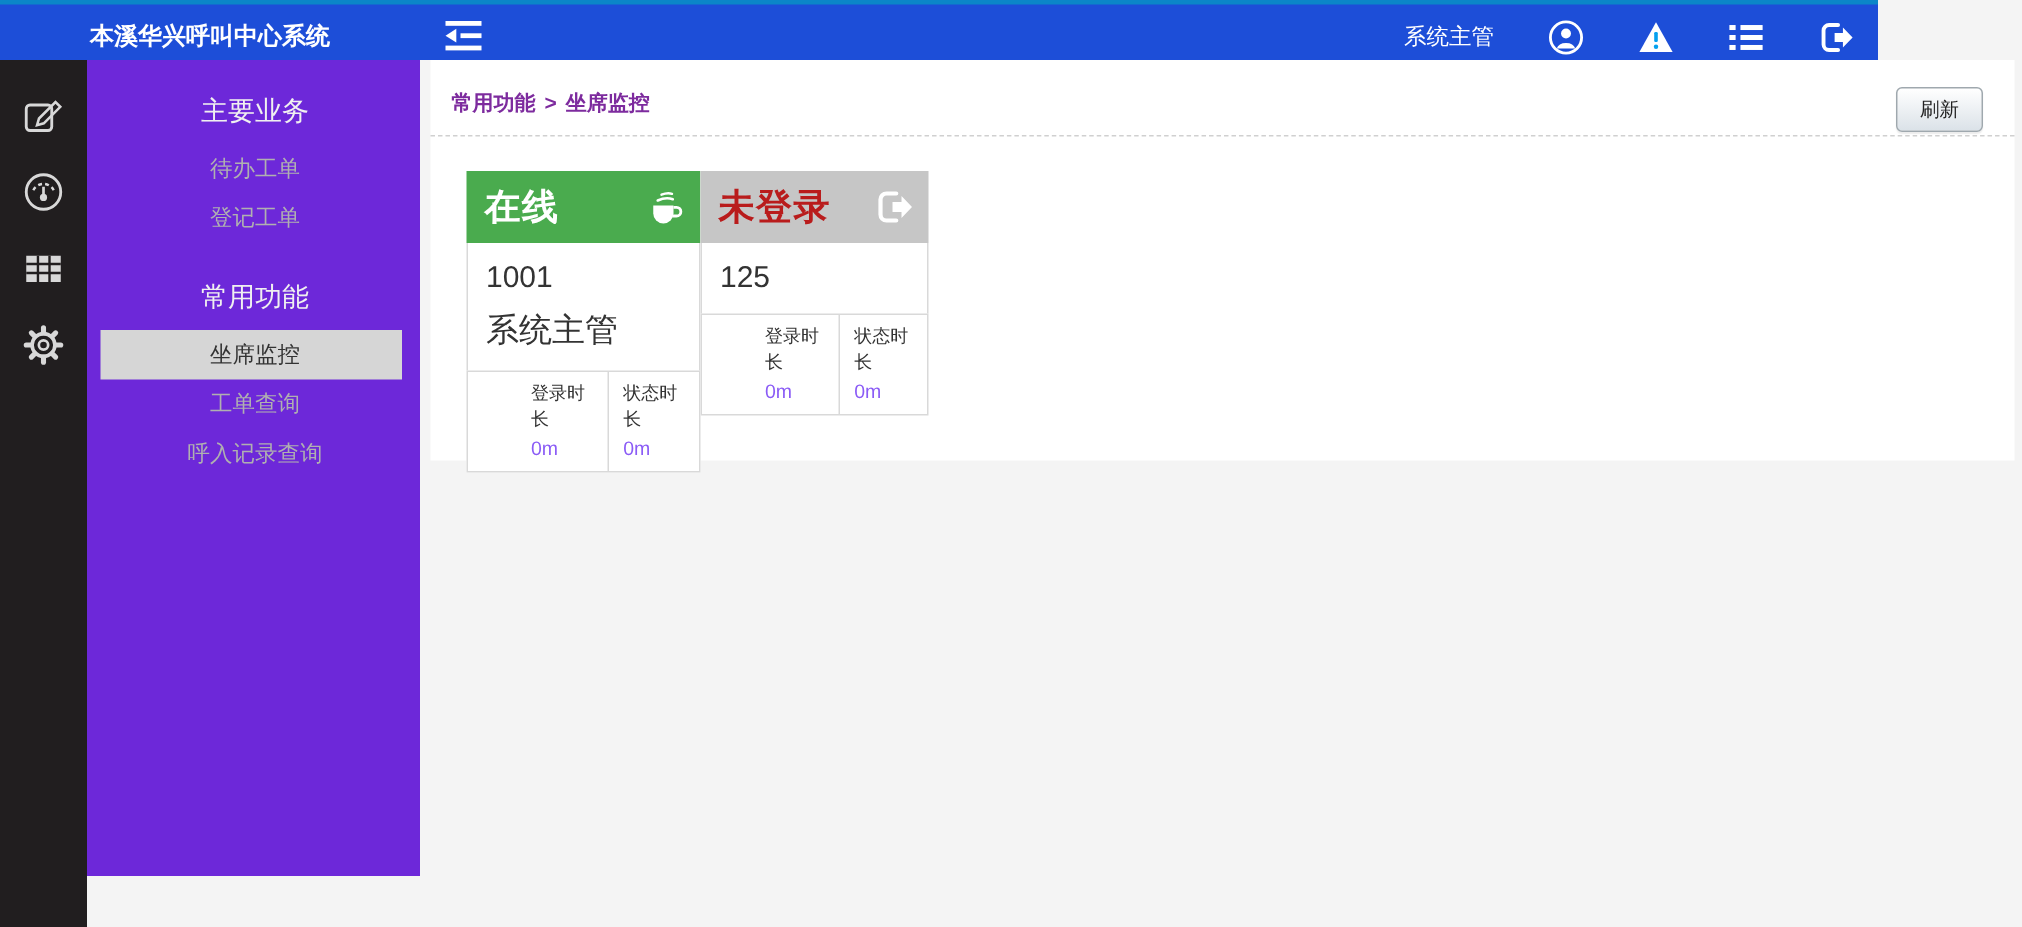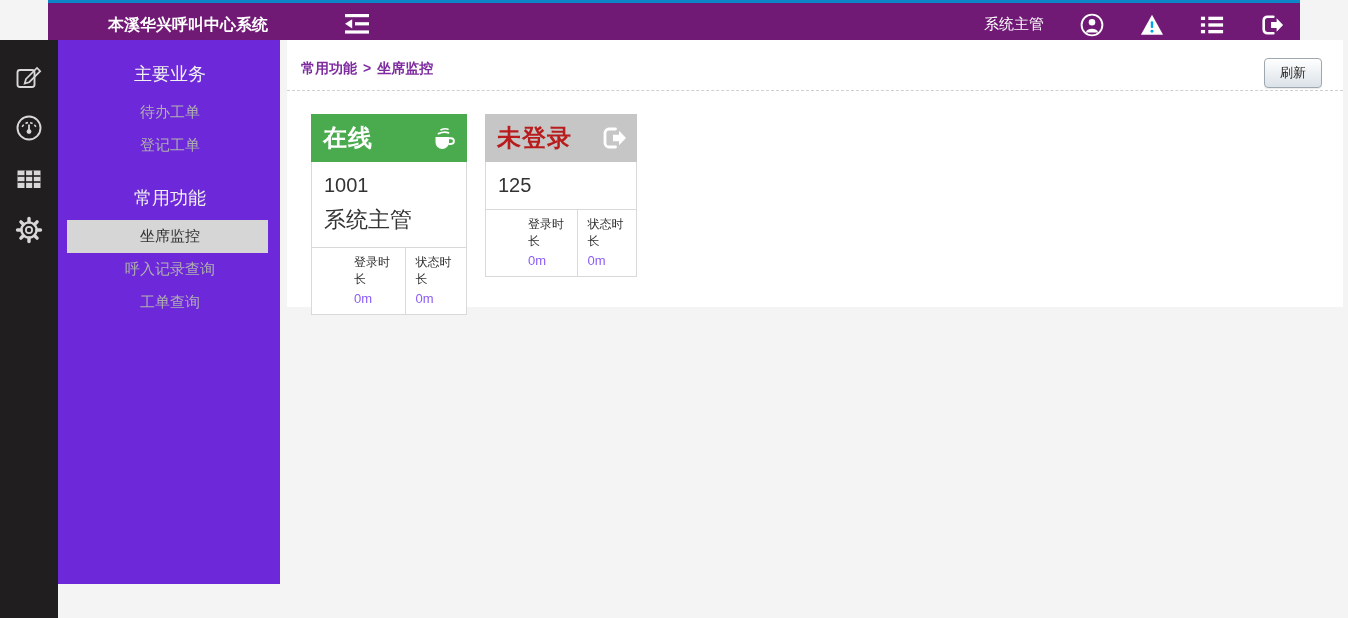--- a/index.html
+++ b/index.html
@@ -2,21 +2,21 @@
 <html><head>
 <meta charset="utf-8">
 <style>
   html,body{margin:0;padding:0;}
   body{
     width:1348px;height:618px;position:relative;overflow:hidden;
     background:#f4f4f4;font-family:"Liberation Sans","DejaVu Sans",sans-serif;
   }
   
   .topbar{position:absolute;left:0;top:0;width:1252px;height:40px;
-    background:#701a75;border-top:3px solid #0b86c8;box-sizing:border-box;margin-left:48px;}
+    background:#1d4ed8;border-top:3px solid #0b86c8;box-sizing:border-box;}
   .brand{position:absolute;left:0;top:3px;width:280px;height:37px;line-height:37px;
     text-align:center;color:#fff;font-size:16px;font-weight:bold;}
   .collapse-btn{position:absolute;left:296px;top:10px;width:26px;height:22px;cursor:pointer;}
   .topbar-right{position:absolute;right:16px;top:3px;height:37px;display:flex;align-items:center;gap:36px;}
   .topbar-user{color:#fff;font-size:15px;}
   .tb-icon{width:24px;height:24px;cursor:pointer;display:block;}
   
   .iconcol{position:absolute;left:0;top:40px;width:58px;height:578px;background:#211e1f;
     box-sizing:border-box;padding-top:23px;display:flex;flex-direction:column;align-items:center;gap:23px;}
   .side-icon{width:28px;height:28px;cursor:pointer;display:block;}
@@ -28,21 +28,21 @@
   .menu-item.selected{background:#d6d6d6;color:#333;}
   
   .panel{position:absolute;left:287px;top:40px;width:1056px;height:267px;background:#fff;}
   .breadcrumb{position:absolute;left:14px;top:20px;font-size:14px;font-weight:bold;color:#7d2b9e;}
   .crumb-link{color:#7d2b9e;cursor:pointer;text-decoration:none;}
   .crumb-sep{margin:0 6px;}
   .refresh-btn{position:absolute;right:21px;top:18px;padding:5px 15px;font-size:13px;color:#222;
     background:linear-gradient(#ffffff,#dbe2e8);border:1px solid #9fa8ae;border-radius:4px;
     cursor:pointer;box-shadow:0 1px 1px rgba(0,0,0,.08);font-family:inherit;}
   .divider{position:absolute;left:0;right:0;top:50px;border-top:1px dashed #d0d0d0;}
-  .cards{position:absolute;left:24px;top:74px;display:flex;gap:18px;align-items:flex-start;}
+  .cards{position:absolute;left:24px;top:74px;display:flex;align-items:flex-start;}
   .card{background:#fff;box-sizing:border-box;}
   .card.online{width:156px;}
   .card.offline{width:152px;}
   .card-header{height:48px;display:flex;align-items:center;justify-content:space-between;
     padding:0 10px 0 12px;box-sizing:border-box;}
   .card.online .card-header{background:#4aab4e;}
   .card.offline .card-header{background:#c6c6c6;}
   .card-status{font-size:24px;font-weight:bold;color:#fff;letter-spacing:1px;}
   .card.offline .card-status{color:#b91c1c;}
   .hdr-icon{width:26px;height:26px;display:block;}
@@ -153,22 +153,22 @@
   </span>
 </div>
 
 <div class="menu">
   <div class="menu-heading">主要业务</div>
   <div class="menu-item">待办工单</div>
   <div class="menu-item">登记工单</div>
 
   <div class="menu-heading second">常用功能</div>
   <div class="menu-item selected">坐席监控</div>
+  <div class="menu-item">工单查询</div>
   <div class="menu-item">呼入记录查询</div>
-  <div class="menu-item">工单查询</div>
 </div>
 
 <div class="panel">
 
   <div class="breadcrumb">
     <a class="crumb-link">常用功能</a><span class="crumb-sep">&gt;</span><a class="crumb-link">坐席监控</a>
   </div>
 
   <button class="refresh-btn">刷新</button>
 

